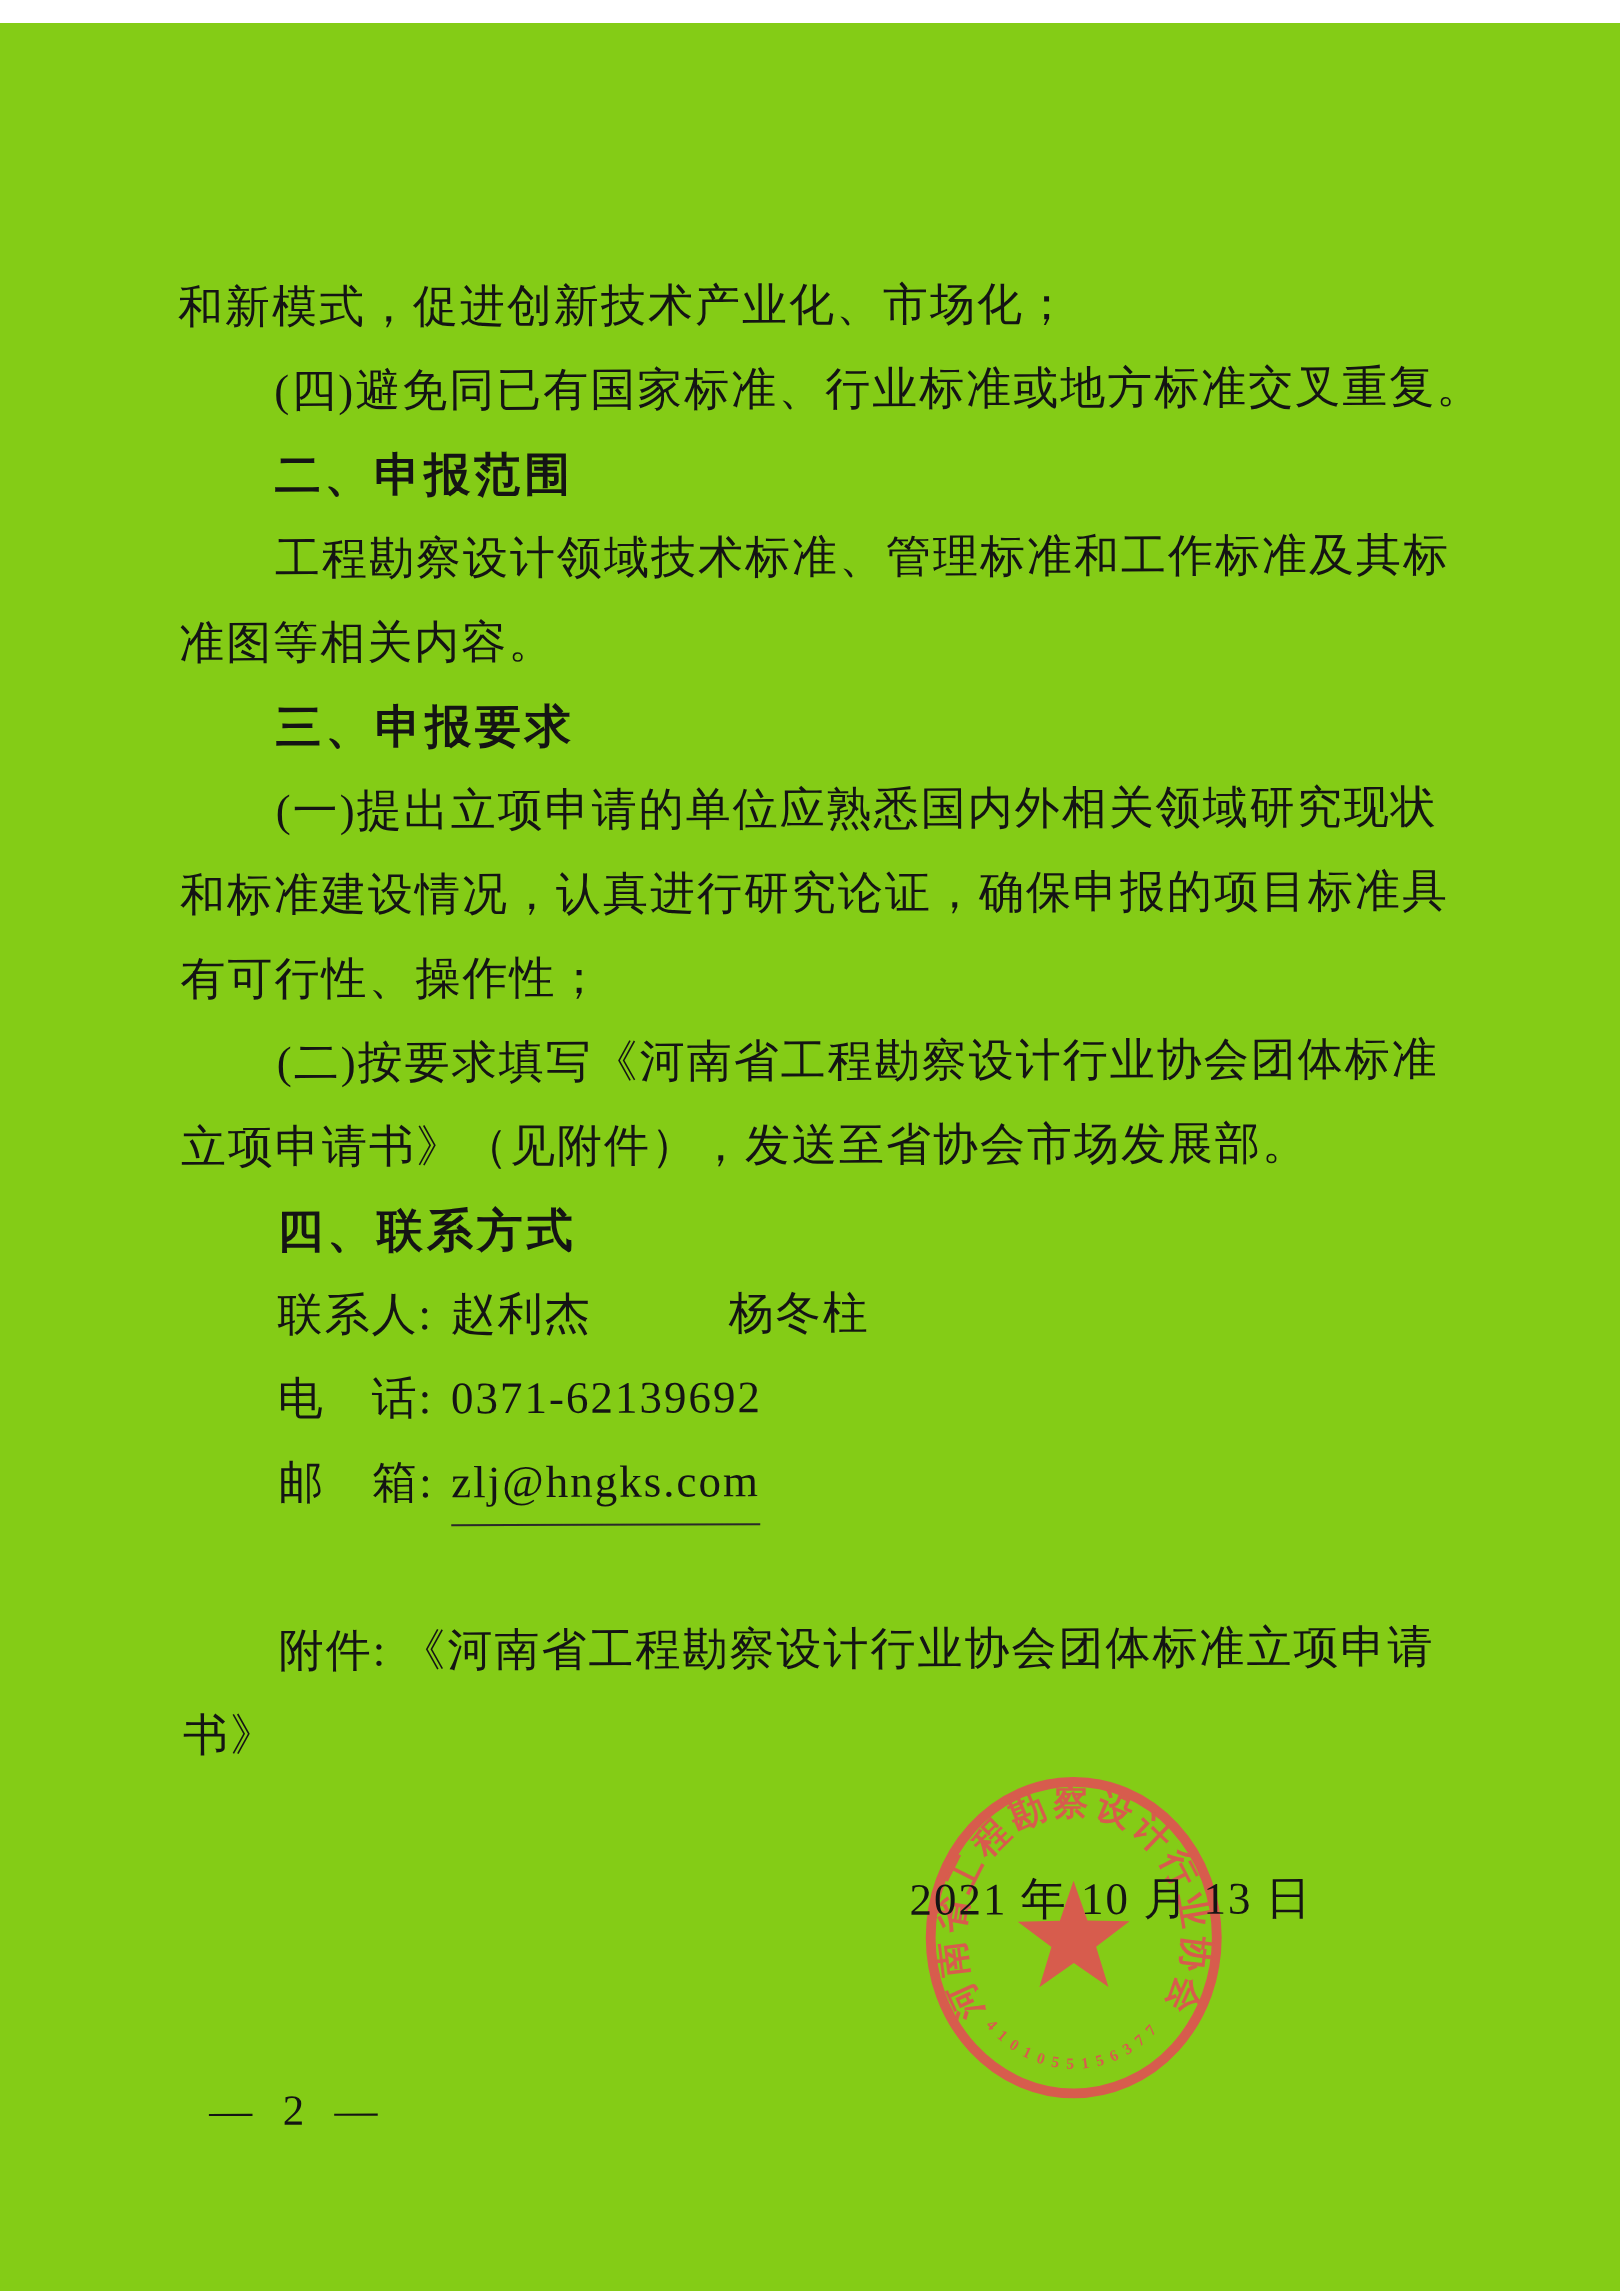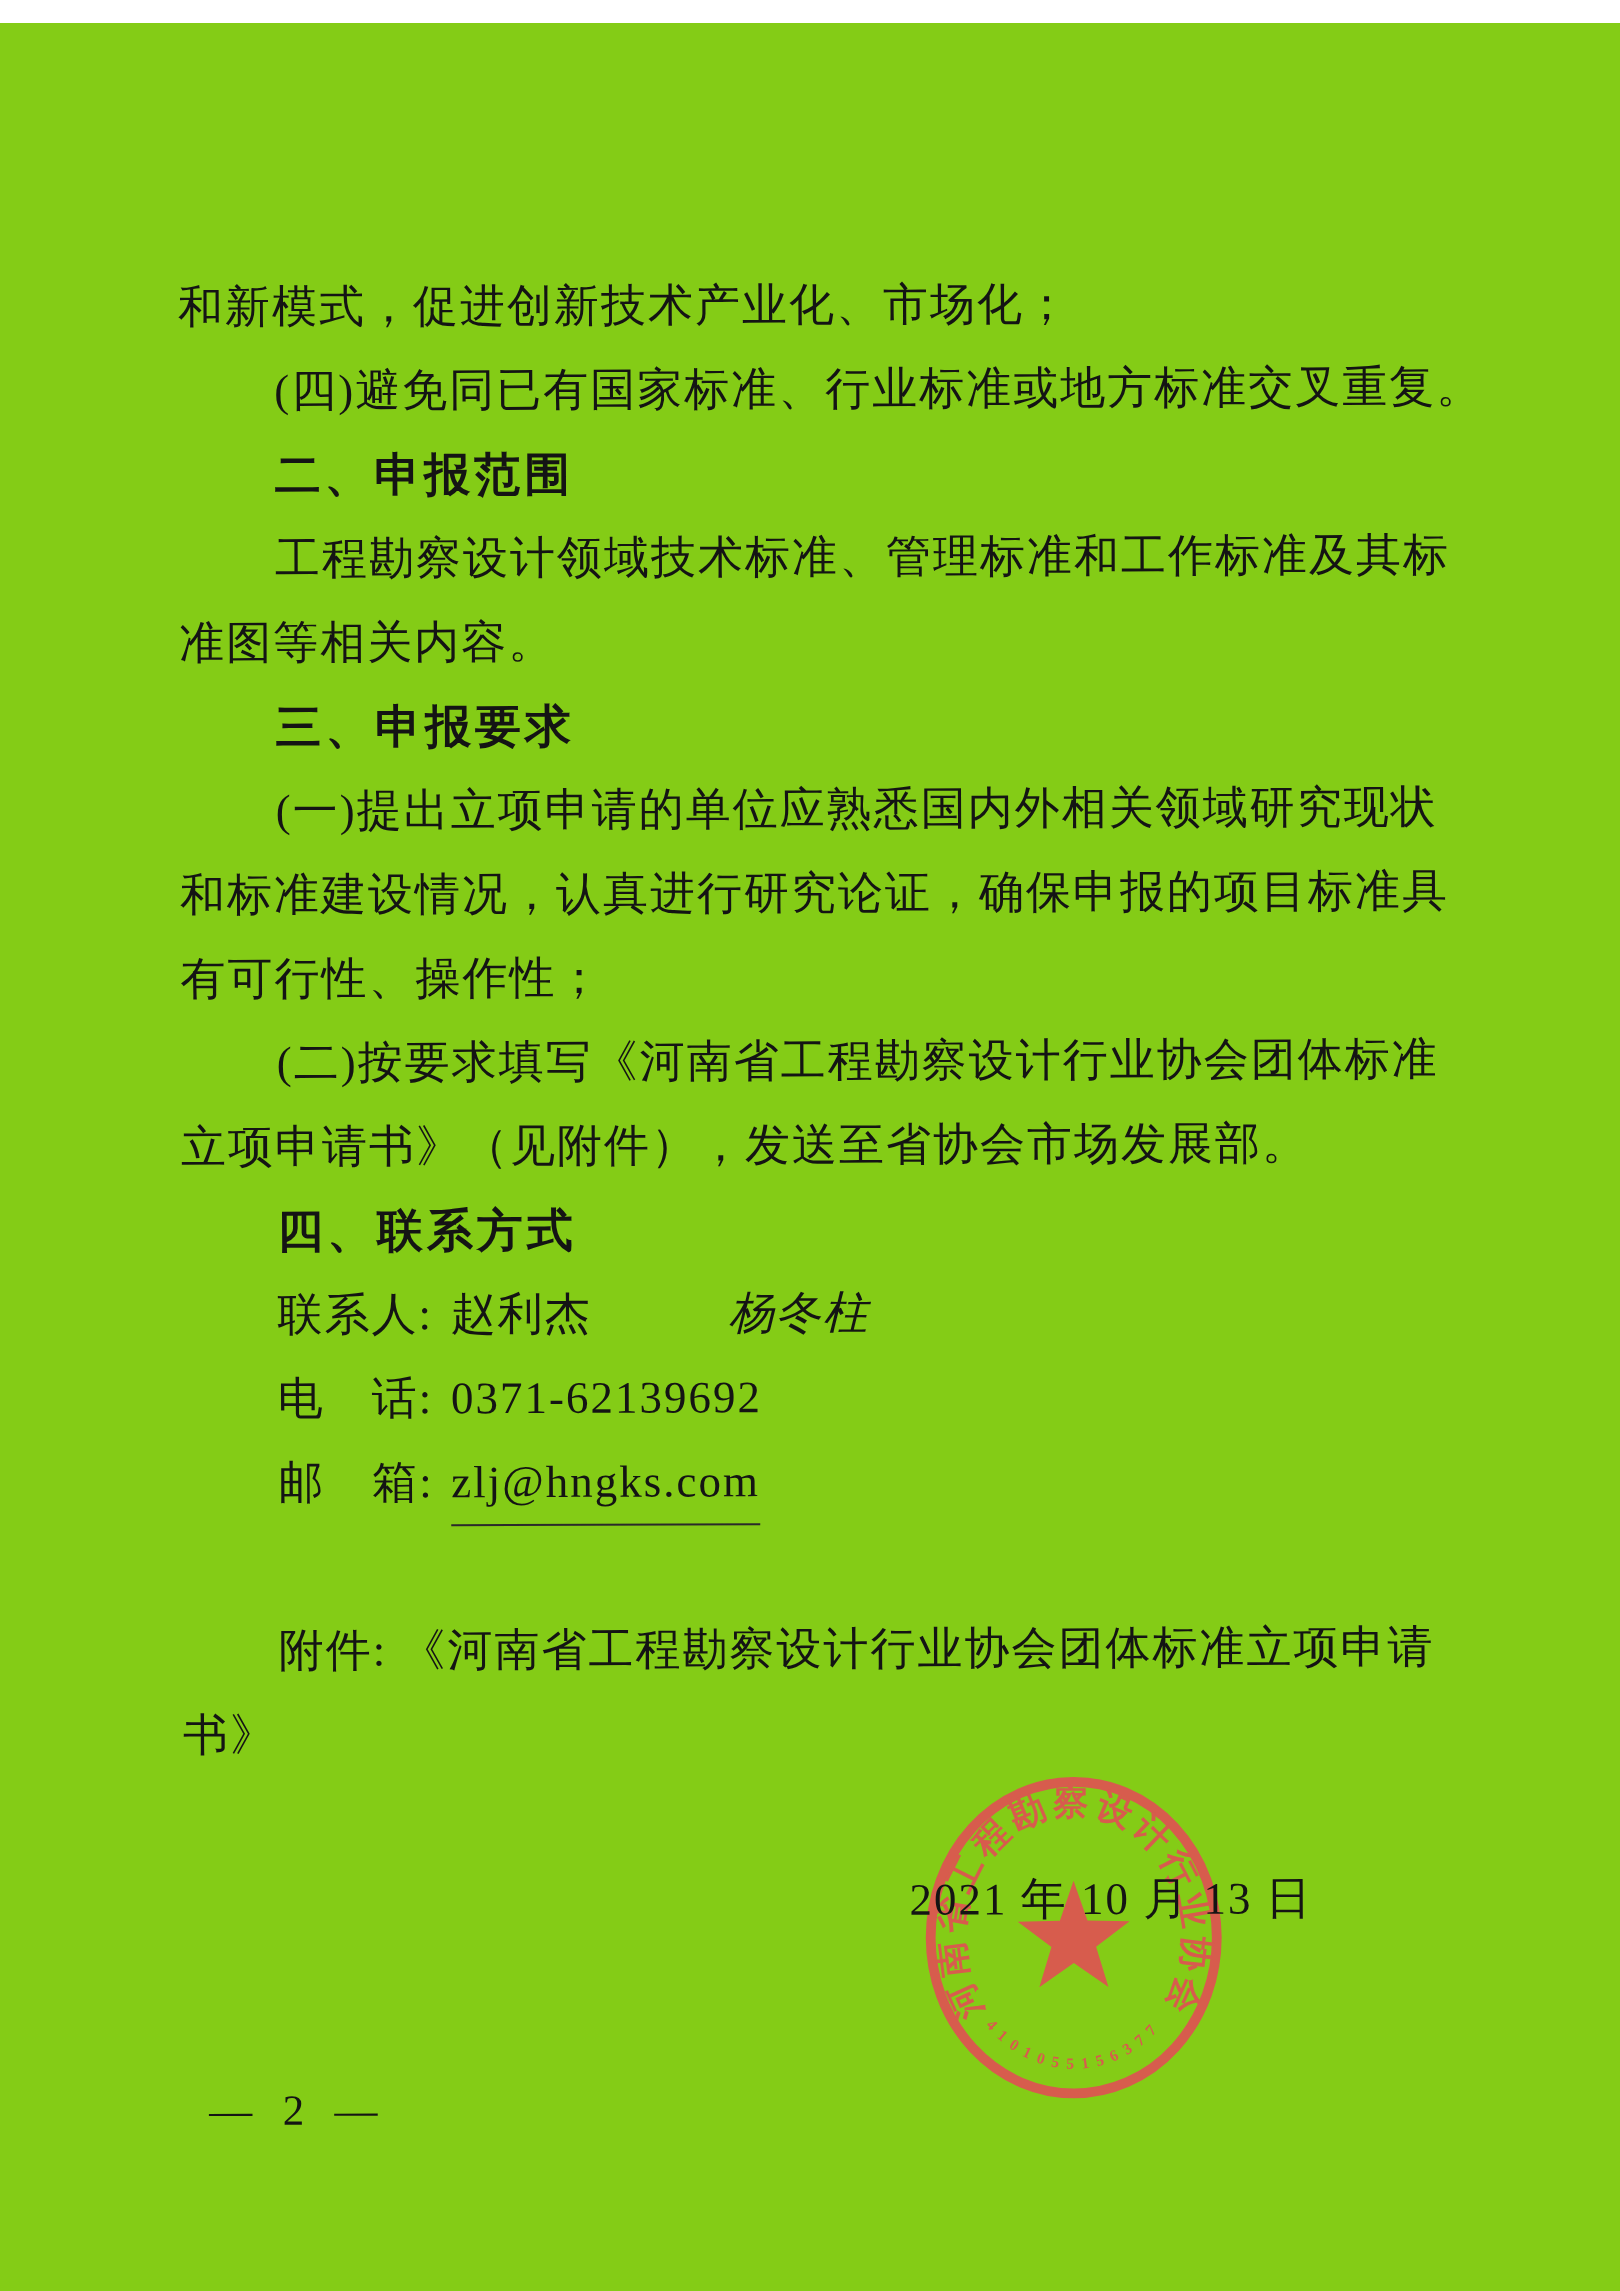--- a/index.html
+++ b/index.html
@@ -32,21 +32,21 @@
     white-space: nowrap;
   }
   .indent { text-indent: 96px; }
   .heading {
     font-family: "Liberation Sans", "DejaVu Sans", sans-serif;
     font-weight: bold;
     font-size: 46px;
     letter-spacing: 3.9px;
   }
   .contact-value { margin-left: 17.6px; }
-  .contact-value-2 { margin-left: 137px; font-style: italic; }
+  .contact-value-2 { margin-left: 137px; }
   .email-underline {
     border-bottom: 2.9px solid #2a2a2a;
     padding-bottom: 17px;
   }
   .attachment-first { margin-top: 84px; }
   .date-line {
     position: absolute;
     left: 907px;
     top: 1852px;
     font-size: 45px;

